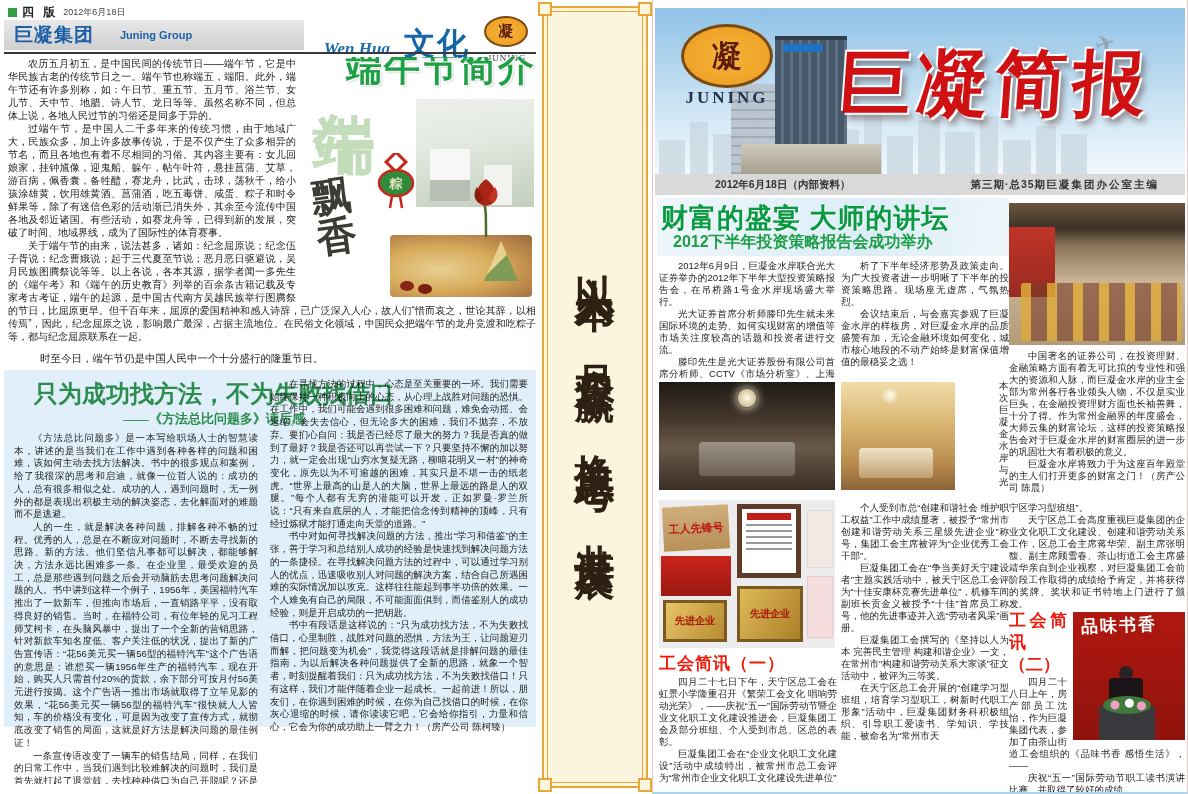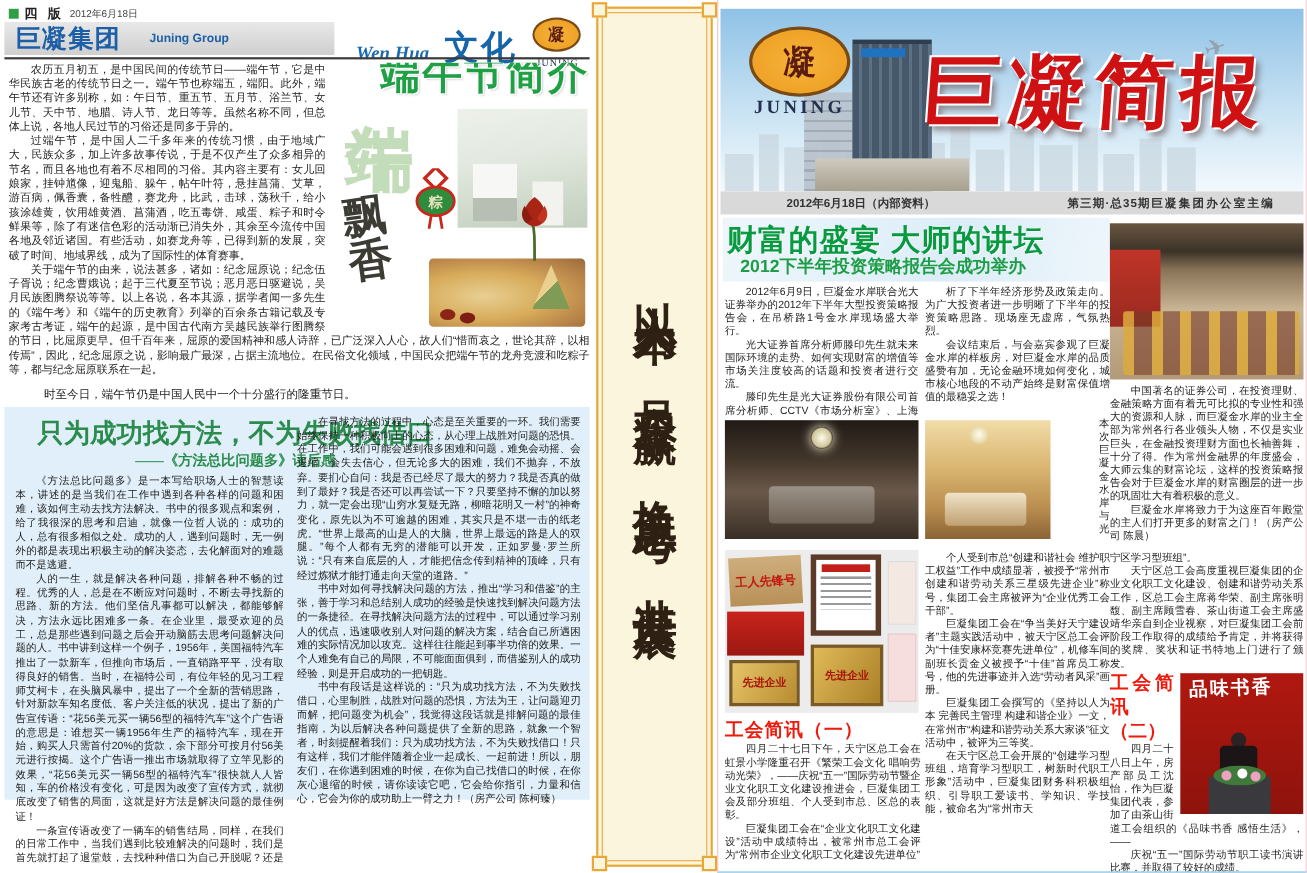--- a/index.html
+++ b/index.html
@@ -9,21 +9,21 @@
 
   
   .lp { position:absolute; left:0; top:0; width:540px; height:794px; }
   .lp-topline { position:absolute; left:8px; top:4px; font-size:10px; color:#222;
     display:flex; align-items:center; gap:5px;justify-content:flex-end; }
   .lp-topline .sq { width:9px; height:9px; background:#2f9e44; display:inline-block; }
   .lp-topline .ed { font-weight:bold; font-size:12px; letter-spacing:3px; }
   .lp-topline .dt { font-size:9px; color:#444; }
   .masthead-bar { position:absolute; left:4px; top:20px; width:300px; height:30px;
     background:linear-gradient(#e8e8e8,#cfcfcf); display:flex; align-items:center; padding-left:10px; gap:26px; }
-  .masthead-bar .co { font-size:23px; font-weight:900; color:#1d5fa7; letter-spacing:1px; }
+  .masthead-bar .co { font-size:19px; font-weight:900; color:#1d5fa7; letter-spacing:1px; }
   .masthead-bar .co-en { font-size:11px; font-weight:bold; color:#1d5fa7; }
   .sect-zone { position:absolute; right:10px; top:16px; display:flex; align-items:flex-end; gap:14px; }
   .wenhua-py { font-family:"Liberation Serif", serif; font-style:italic; font-weight:bold;
     color:#1a6ab0; font-size:17px; padding-bottom:6px; }
   .wenhua { font-size:31px; font-weight:900; color:#1565a8; letter-spacing:2px; }
   .logo { width:46px; text-align:center; }
   .logo .oval { width:44px; height:31px; background:radial-gradient(#f6b33c,#ec9c1e);
     border:2px solid #7a4a14; border-radius:50%; display:flex; align-items:center; justify-content:center; }
   .logo .oval span { font-size:15px; font-weight:bold; color:#5c1c10; }
   .logo .brand { font-family:"Liberation Serif", serif; font-size:9px; letter-spacing:1px; color:#23304d; }

